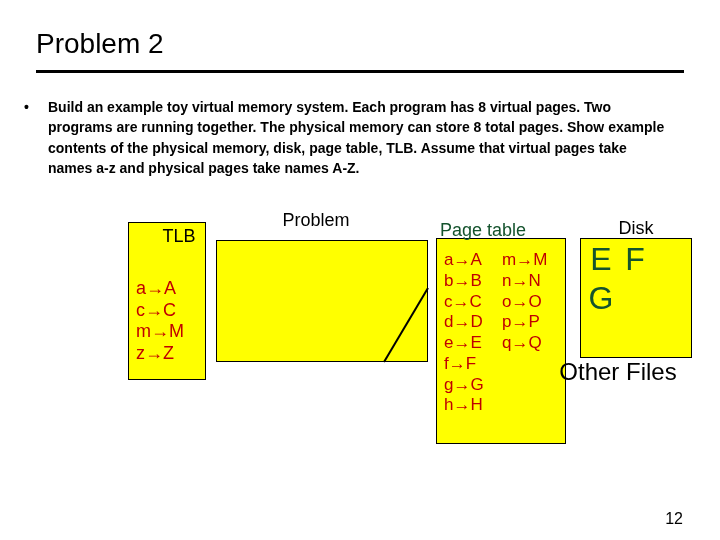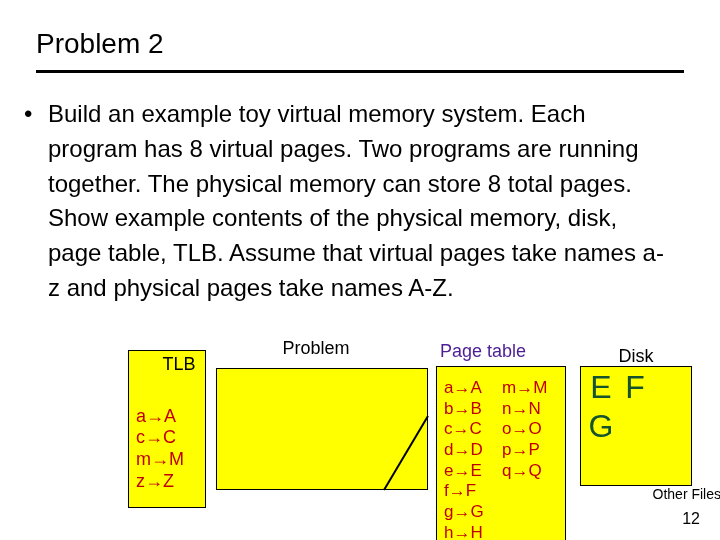--- a/index.html
+++ b/index.html
@@ -1,49 +1,49 @@
 <!DOCTYPE html>
 <html><head>
 <meta charset="utf-8">
 <style>
   * { box-sizing: border-box; margin: 0; padding: 0; }
   html, body { width: 720px; height: 540px; font-family: Arial, Helvetica, sans-serif; background: #fff; color: #000; }
   .slide { position: relative; width: 720px; height: 540px; padding: 28px 36px 16px 36px; }
   .title { font-size: 28px; font-weight: 400; color: #000; margin-bottom: 10px; }
   .rule { border: 0; border-top: 3px solid #000; margin-bottom: 24px; }
-  .bullet { font-size: 24px; line-height: 1.45; margin-left: 12px; text-indent: -12px; padding-right: 10px; }
+  .bullet { font-size: 14px; line-height: 1.45; margin-left: 12px; text-indent: -12px; padding-right: 10px; font-weight: bold; }
   .bullet .dot { display: inline-block; width: 12px; }
   .diagram { position: relative; margin-top: 28px; height: 260px; }
   .box { position: absolute; background: #ffff00; border: 1.5px solid #000; }
   .label { position: absolute; font-size: 18px; text-align: center; }
   
   #proc-label { left: -6px; top: 76px; width: 92px; font-size: 18px; }
   
   #tlb-box { left: 92px; top: 16px; width: 78px; height: 158px; }
   #tlb-label { left: 100px; top: 20px; width: 86px; }
   #tlb-entries { left: 100px; top: 72px; font-size: 18px; line-height: 1.2; color: #c00000; font-weight: 400; }
   
   #mem-box { left: 180px; top: 34px; width: 212px; height: 122px; }
   #mem-label { left: 210px; top: 4px; width: 140px; }
   #mem-cells { left: 184px; top: 36px; font-size: 38px; font-weight: 400; color: #c00000; letter-spacing: 0; line-height: 1.28; }
   #mem-cells span { display: inline-block; width: 50px; text-align: center; }
   
   #mem-slash { position: absolute; left: 330px; top: 78px; width: 80px; height: 80px; pointer-events: none; }
   
   #pt-box { left: 400px; top: 32px; width: 130px; height: 206px; }
-  #pt-label { left: 404px; top: 7px; font-size: 18px; text-align: left; color: #4c1d95; }
+  #pt-label { left: 404px; top: 14px; font-size: 18px; text-align: left; color: #14532d; }
   #pt-left { left: 408px; top: 44px; font-size: 17px; line-height: 1.22; color: #c00000; }
   #pt-right { left: 466px; top: 44px; font-size: 17px; line-height: 1.22; color: #c00000; }
   
   #disk-box { left: 544px; top: 32px; width: 112px; height: 120px; }
   #disk-label { left: 544px; top: 12px; width: 112px; }
   #disk-cells { left: 548px; top: 34px; font-size: 32px; font-weight: 400; color: #14532d; line-height: 1.22; }
   #disk-cells span { display: inline-block; width: 34px; text-align: center; }
-  #disk-other { left: 565px; top: 152px; width: 120px; font-size: 14px; text-align: right; }
-  .pagenum { position: absolute; right: 20px; bottom: 12px; font-size: 16px; margin-left: 46px; }
+  #disk-other { left: 522px; top: 152px; width: 120px; font-size: 24px; text-align: center; }
+  .pagenum { position: absolute; right: 37px; bottom: 12px; font-size: 16px; margin-left: 46px; }
 </style>
 </head>
 <body>
 
 <div class="slide">
   <div class="title">Problem 2</div>
   <hr class="rule">
   <p class="bullet"><span class="dot">•</span><span>Build an example toy virtual memory system.  Each program has 8 virtual pages.  Two programs are running together.  The physical memory can store 8 total pages.  Show example contents of the physical memory, disk, page table, TLB.  Assume that virtual pages take names a-z and physical pages take names A-Z.</span></p>
 
   <div class="diagram">

